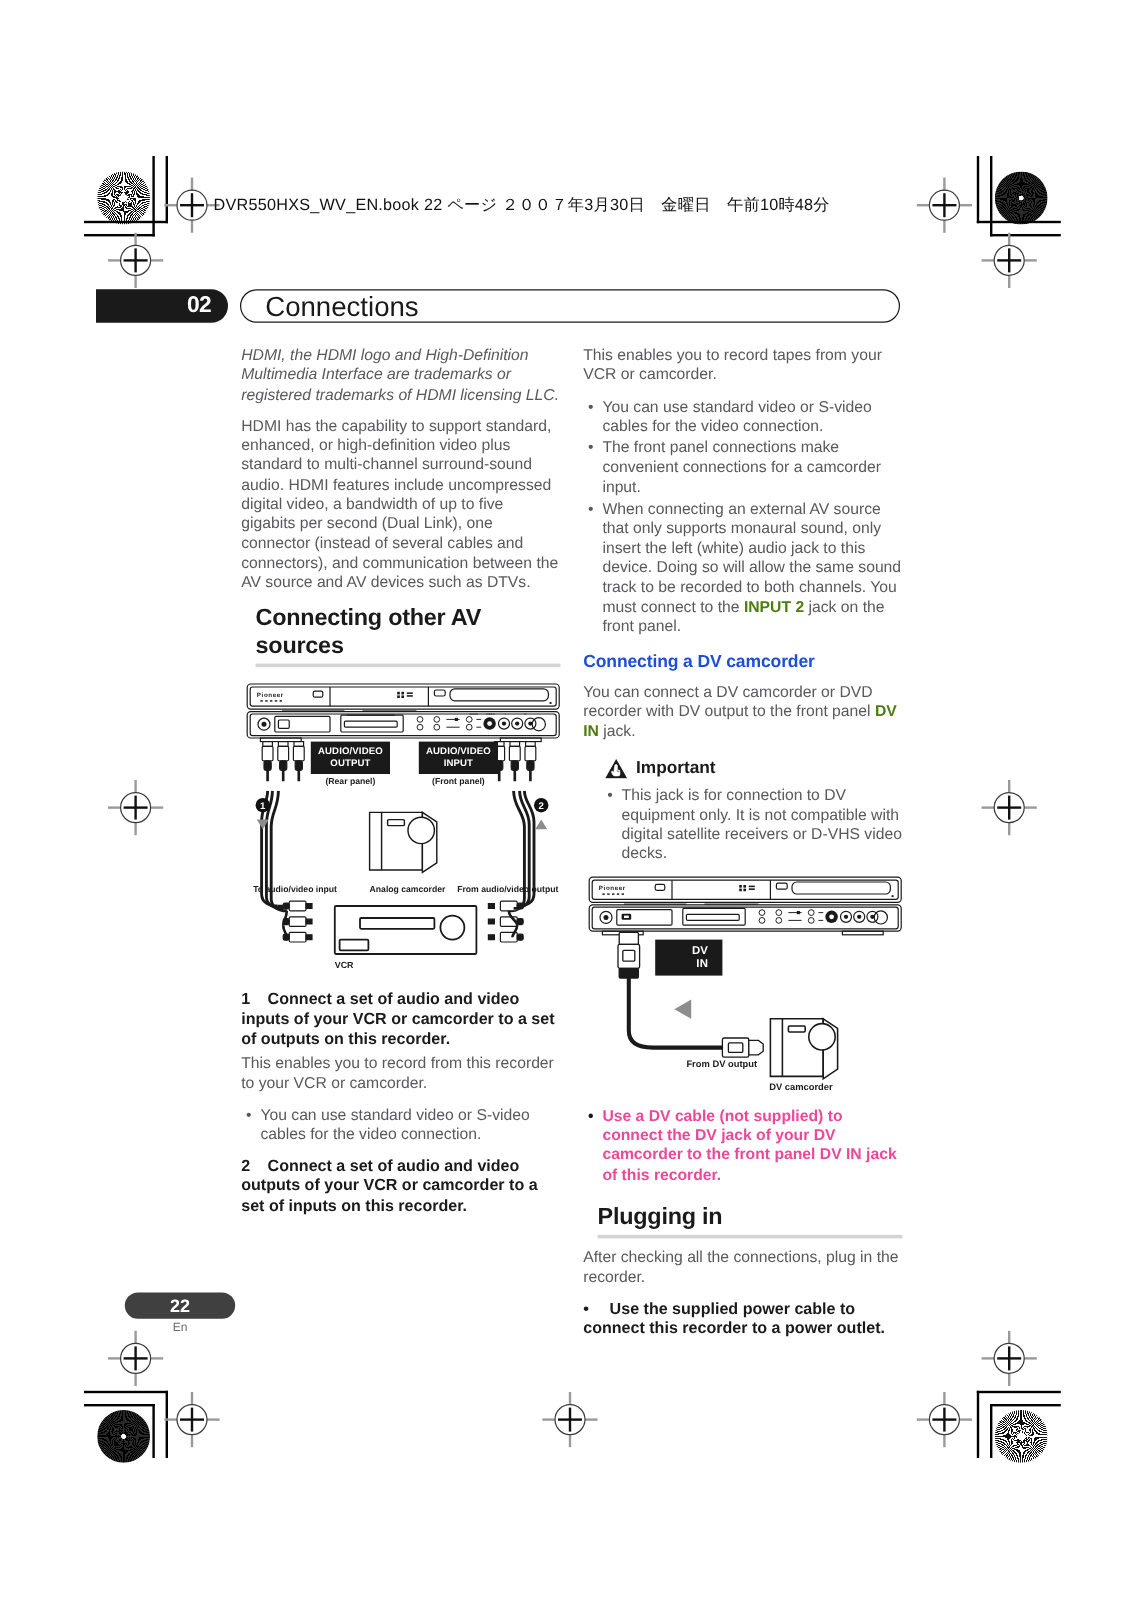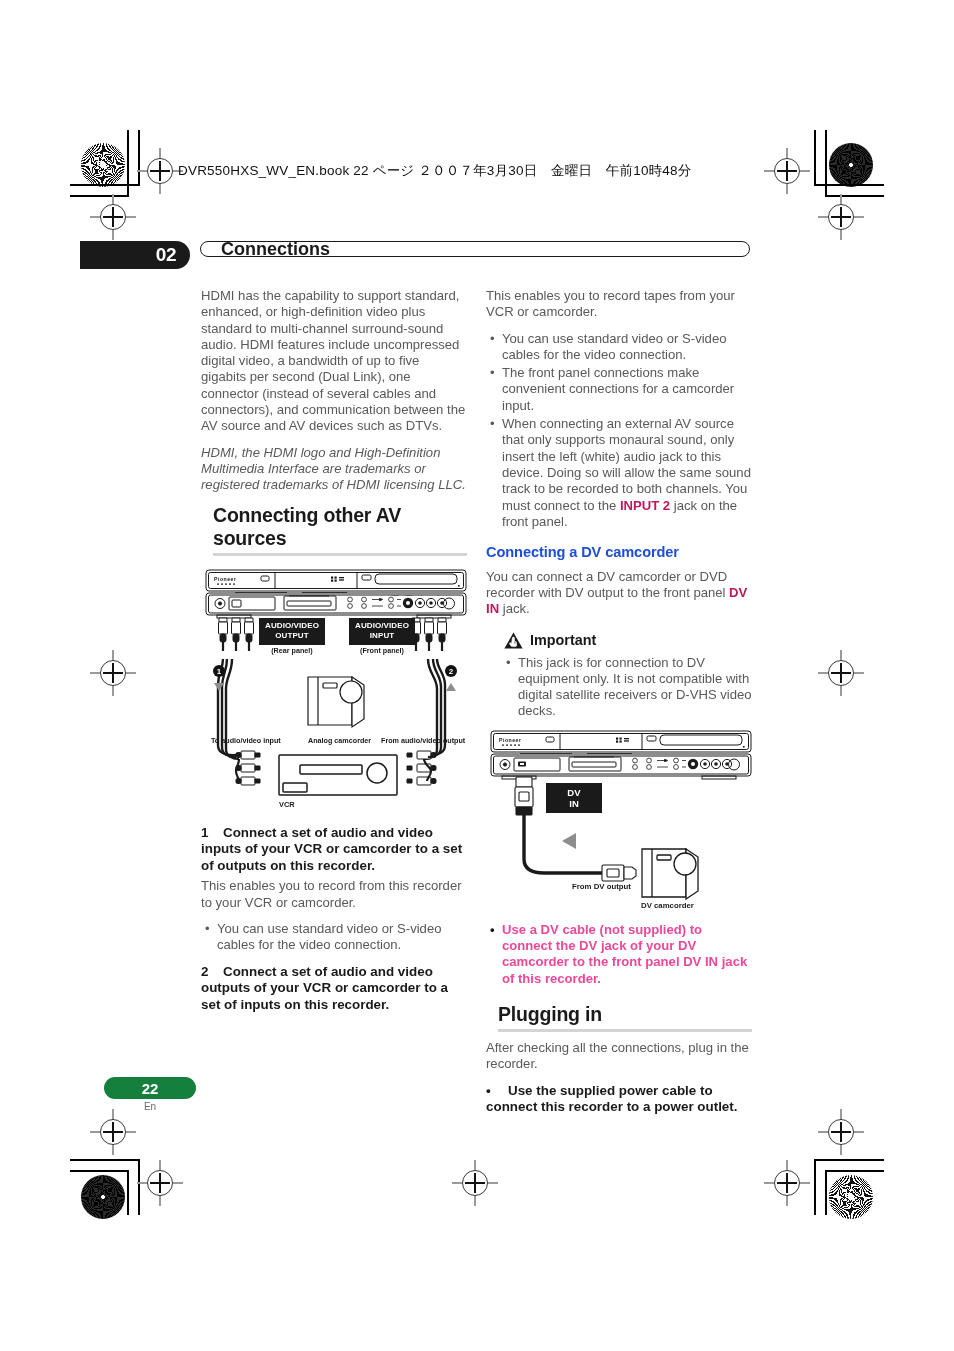--- a/index.html
+++ b/index.html
@@ -47,23 +47,23 @@
   
   .chapbar { position:absolute; left:80px; top:241px; width:670px; height:28px; }
   .chapnum {
     position:absolute; left:0; top:0; width:110px; height:28px;
     background:#1a1a1a; border-radius:0 14px 14px 0;
     color:#fff; font-weight:bold; font-size:19px;
     display:flex; align-items:center; justify-content:flex-end;
     padding-right:14px; letter-spacing:-.5px;
   }
   .chaptitle {
-    position:absolute; left:120px; top:0; width:550px; height:16px;
+    position:absolute; left:120px; top:0; width:550px; height:28px;
     border:1.6px solid #1a1a1a; border-radius:14px;
-    color:#1a1a1a; font-weight:bold; font-size:18px;
+    color:#1a1a1a; font-weight:normal; font-size:23px;
     display:flex; align-items:center; padding-left:20px;
   }
 
   
   .col { position:absolute; top:288px; width:266px; }
   .col-left  { left:201px; }
   .col-right { left:486px; }
 
   p.body { margin:0 0 10px 0; font-size:13.1px; line-height:16.3px; color:#58595b; }
   p.body.ital { font-style:italic; }
@@ -76,21 +76,21 @@
   h3.sub {
     margin:12px 0 7px 0; font-size:14.6px; line-height:17.5px; color:#1d4ed8;
     font-weight:bold; letter-spacing:-.1px;
   }
 
   ul.bul { margin:0 0 10px 0; padding:0 0 0 16px; list-style:none; }
   ul.bul > li { position:relative; font-size:13.1px; line-height:16.3px; margin-bottom:2px; color:#58595b; }
   ul.bul > li:before { content:"\2022"; position:absolute; left:-12px; top:0; color:#58595b; }
   ul.bul > li.bold { color:#ec4899; font-weight:bold; }
   ul.bul > li.bold:before { color:#1a1a1a; }
-  b.k { color:#be185d; font-weight:bold; }
+  b.k { color:#4d7c0f; font-weight:bold; }
 
   .step { margin:6px 0 4px 0; font-size:13.4px; line-height:16.6px; color:#1a1a1a; font-weight:bold; }
   .step .n { display:inline-block; width:22px; }
 
   
   .important { margin:14px 0 6px 0; display:flex; align-items:center; gap:7px; padding-left:18px; }
   .important .label { font-size:14.4px; font-weight:bold; color:#1a1a1a; }
   .warn-icon { width:19px; height:17px; position:relative; flex:0 0 auto; }
 
   
@@ -101,21 +101,21 @@
   .blacklab {
     position:absolute; background:#1a1a1a; color:#fff; text-align:center;
     font-weight:bold; line-height:10.5px; padding:3px 0; letter-spacing:.1px;
   }
   .panellab { position:absolute; color:#1a1a1a; font-size:7.2px; font-weight:bold; text-align:center; }
   .smalllab { position:absolute; color:#1a1a1a; font-size:7.4px; font-weight:bold; white-space:nowrap; }
 
   
   .pagenum {
     position:absolute; left:104px; top:1077px; width:92px; height:22px;
-    background:#15803d; border-radius:11px; color:#fff;
+    background:#404040; border-radius:11px; color:#fff;
     font-weight:bold; font-size:15px;
     display:flex; align-items:center; justify-content:center;
   }
   .pagelang { position:absolute; left:104px; top:1101px; width:92px; text-align:center;
               font-size:10px; color:#6b6b6b; }
 </style>
 </head>
 <body>
 
 <div>
@@ -226,22 +226,22 @@
 
 <div class="slug">DVR550HXS_WV_EN.book 22 ページ ２００７年3月30日　金曜日　午前10時48分</div>
 
 <div class="chapbar">
   <div class="chapnum">02</div>
   <div class="chaptitle">Connections</div>
 </div>
 
 <div class="col col-left">
 
+  <p class="body ital">HDMI, the HDMI logo and High-Definition Multimedia Interface are trademarks or registered trademarks of HDMI licensing LLC.</p>
   <p class="body">HDMI has the capability to support standard, enhanced, or high-definition video plus standard to multi-channel surround-sound audio. HDMI features include uncompressed digital video, a bandwidth of up to five gigabits per second (Dual Link), one connector (instead of several cables and connectors), and communication between the AV source and AV devices such as DTVs.</p>
-  <p class="body ital">HDMI, the HDMI logo and High-Definition Multimedia Interface are trademarks or registered trademarks of HDMI licensing LLC.</p>
 
   <h2 class="sec">Connecting other AV sources</h2>
 
 
   <div class="fig" style="height:250px;margin-top:13px;">
 
     <div class="deck" style="position:absolute;left:4px;top:0;width:262px;">
       <svg viewBox="0 0 262 50" xmlns="http://www.w3.org/2000/svg">
         <g fill="none" stroke="#1a1a1a" stroke-width="1">
           <rect x="1" y="1" width="260" height="21" rx="3"></rect>
@@ -582,21 +582,21 @@
 
       <g fill="#fff" stroke="#1a1a1a" stroke-width="1.3">
         <path d="M152 74 h44 v48 h-44 z"></path>
         <path d="M196 74 l12 8 v34 l-12 8 z"></path>
         <circle cx="195" cy="89" r="11" fill="#fff"></circle>
         <rect x="167" y="80" width="14" height="5" rx="1"></rect>
         <line x1="162" y1="74" x2="162" y2="122"></line>
       </g>
     </svg>
 
-    <div class="blacklab" style="left:60px;top:53px;width:56px;font-size:9.5px;line-height:11px;padding:4px 0;">
+    <div class="blacklab" style="left:60px;top:53px;width:56px;font-size:9.5px;line-height:11px;padding:4px 12px;text-align:right;">
       <span>DV</span><br>
       <span>IN</span>
     </div>
 
     <div class="smalllab" style="left:86px;top:152px;font-size:7.8px;">From DV output</div>
     <div class="smalllab" style="left:155px;top:171px;font-size:7.8px;">DV camcorder</div>
   </div>
 
   <ul class="bul" style="margin-top:20px;">
     <li class="bold"><span>Use a DV cable (not supplied) to connect the DV jack of your DV camcorder to the front panel DV IN jack of this recorder.</span></li>

